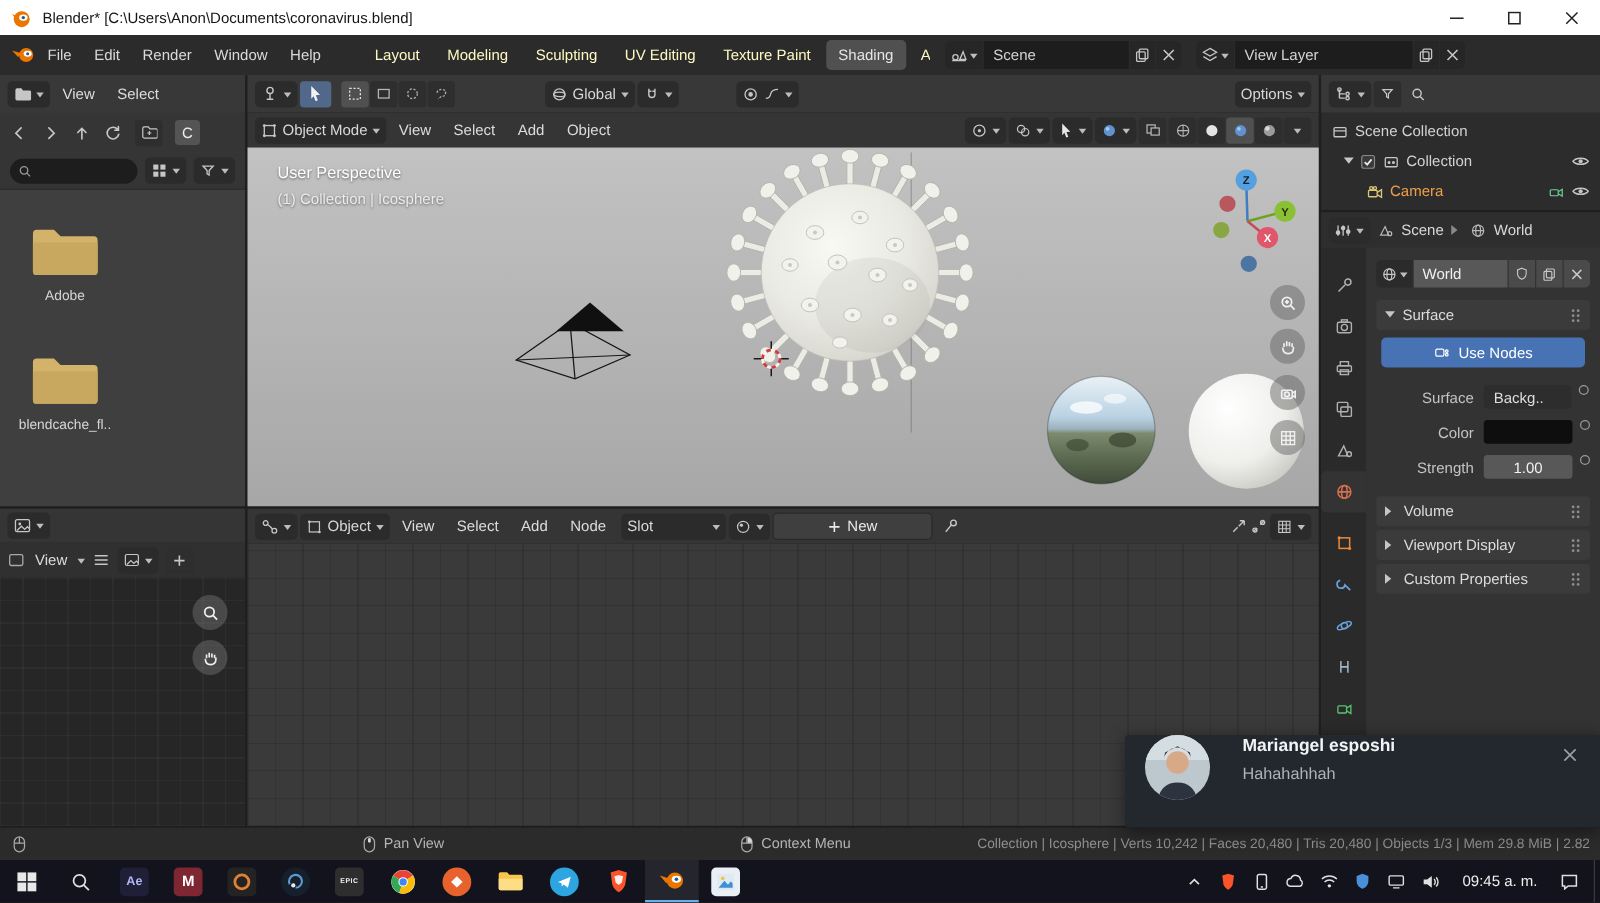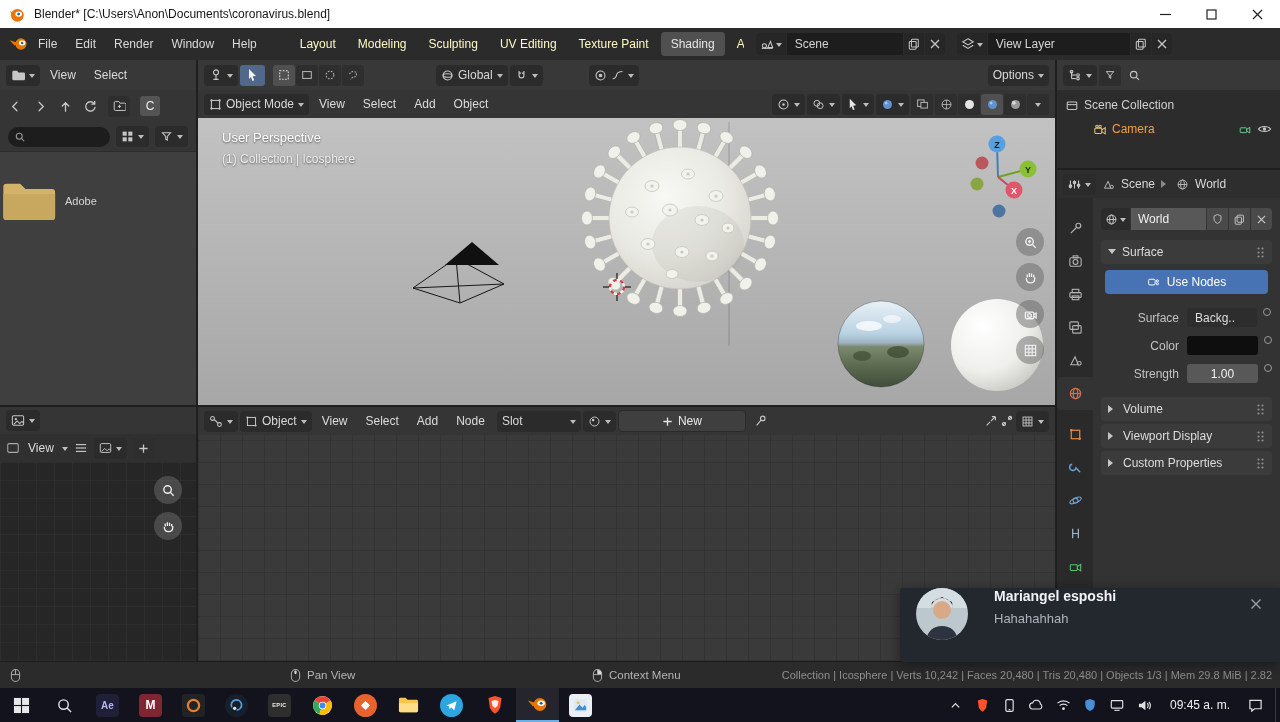--- a/index.html
+++ b/index.html
@@ -36,21 +36,21 @@
 .tri-d{width:0;height:0;border:4px solid transparent;border-top:5px solid #c6c6c6;margin-top:3px}
 .sq{width:22px;height:21px;display:flex;align-items:center;justify-content:center;background:#2e2e2e;border-radius:3px}
 .sq.on{background:#505050}
 .spacer{flex:1}
 
 .fb{height:345px;background:#3f3f3f;display:flex;flex-direction:column;flex:none}
 .fb-nav{height:32px;background:#353535;display:flex;align-items:center;padding:0 8px;gap:10px;flex:none}
 .fb-search{height:30px;background:#353535;display:flex;align-items:center;padding:0 8px;gap:6px;flex:none;border-bottom:1px solid #2c2c2c}
 .searchpill{display:flex;align-items:center;background:#1d1d1d;border-radius:10px;height:20px;width:104px;padding:0 6px;gap:4px}
 .fb-body{flex:1;padding-top:26px;display:flex;flex-direction:column;align-items:flex-start;gap:38px}
-.folder{width:104px;display:flex;flex-direction:row;align-items:center;gap:7px}
+.folder{width:104px;display:flex;flex-direction:column;align-items:center;gap:7px}
 .folder .lbl{font-size:11px;color:#d6d6d6;max-width:100px;overflow:hidden;white-space:nowrap}
 
 .imged{flex:1;background:#282828;display:flex;flex-direction:column}
 .imged .hdrA{height:27px;background:#353535;display:flex;align-items:center;padding:0 6px;flex:none}
 .imged .hdrB{height:28px;background:#303030;display:flex;align-items:center;padding:0 6px;gap:6px;flex:none}
 .imged-body{flex:1;position:relative;background:#262626;background-image:repeating-linear-gradient(0deg,rgba(255,255,255,.03) 0 1px,transparent 1px 18px),repeating-linear-gradient(90deg,rgba(255,255,255,.03) 0 1px,transparent 1px 18px)}
 .circbtn{position:absolute;width:28px;height:28px;border-radius:50%;background:rgba(118,118,118,.45);display:flex;align-items:center;justify-content:center}
 
 .vp{height:345px;display:flex;flex-direction:column;flex:none}
 .vp-scene{height:287px;position:relative;background:linear-gradient(180deg,#c2c2c2 0%,#b6b6b6 45%,#a7a7a7 100%);overflow:hidden}
@@ -275,20 +275,27 @@
           <span class="chev"></span>
         </div>
       </div>
       <div class="fb-body">
         <div class="folder">
           <svg width="58" height="46" viewBox="0 0 64 52">
               <path d="M3 10 q0-3.5 3.5-3.5 H22 l6 6 h30 q3.5 0 3.5 3.5 V44 q0 3.5-3.5 3.5 h-51.5 Q3 47.5 3 44 Z" fill="#d3b269"></path>
               <path d="M3 18 h58.5 V44 q0 3.5-3.5 3.5 h-51.5 Q3 47.5 3 44 Z" fill="#c8a75f"></path>
             </svg>
           <span class="lbl">Adobe</span>
+        </div>
+        <div class="folder">
+          <svg width="58" height="46" viewBox="0 0 64 52">
+              <path d="M3 10 q0-3.5 3.5-3.5 H22 l6 6 h30 q3.5 0 3.5 3.5 V44 q0 3.5-3.5 3.5 h-51.5 Q3 47.5 3 44 Z" fill="#d3b269"></path>
+              <path d="M3 18 h58.5 V44 q0 3.5-3.5 3.5 h-51.5 Q3 47.5 3 44 Z" fill="#c8a75f"></path>
+            </svg>
+          <span class="lbl">blendcache_fl..</span>
         </div>
       </div>
     </div>
 
     <div class="imged">
       <div class="hdrA">
         <div class="pill">
           <svg width="14" height="13" viewBox="0 0 16 15">
               <rect x="1.5" y="2" width="13" height="11" rx="1.5" fill="none" stroke="#c6c6c6" stroke-width="1.2"></rect>
               <circle cx="5.5" cy="6" r="1.3" fill="#c6c6c6"></circle>
@@ -780,20 +787,40 @@
       <div class="outl-rows">
         <div class="orow">
           <svg width="14" height="13" viewBox="0 0 16 15">
               <g stroke="#c6c6c6" fill="none" stroke-width="1.2">
                 <rect x="2.5" y="3.5" width="11" height="8.5" rx="1"></rect>
                 <path d="M2.5 6.5 h11"></path>
               </g>
             </svg>
           <span>Scene Collection</span>
         </div>
+        <div class="orow" style="padding-left:14px">
+          <span class="tri-d"></span>
+          <svg width="13" height="13" viewBox="0 0 14 14">
+              <rect x="1.5" y="1.5" width="11" height="11" rx="2" fill="#3a3a3a" stroke="#8a8a8a" stroke-width="1"></rect>
+              <path d="M4 7.2 L6.2 9.4 L10 4.8" stroke="#e8e8e8" fill="none" stroke-width="1.5"></path>
+            </svg>
+          <svg width="14" height="13" viewBox="0 0 16 15">
+              <g stroke="#c6c6c6" fill="none" stroke-width="1.2">
+                <rect x="2.5" y="3.5" width="11" height="8.5" rx="1"></rect>
+                <circle cx="6" cy="8" r="0.8" fill="#c6c6c6"></circle>
+                <circle cx="10" cy="8" r="0.8" fill="#c6c6c6"></circle>
+              </g>
+            </svg>
+          <span>Collection</span>
+          <div class="spacer"></div>
+          <svg width="15" height="12" viewBox="0 0 16 12">
+              <path d="M1.5 6 C4 2.5 12 2.5 14.5 6 C12 9.5 4 9.5 1.5 6 Z" fill="none" stroke="#c6c6c6" stroke-width="1.2"></path>
+              <circle cx="8" cy="6" r="1.8" fill="#c6c6c6"></circle>
+            </svg>
+        </div>
         <div class="orow" style="padding-left:32px">
           <svg width="14" height="13" viewBox="0 0 16 15">
               <g stroke="#d8c878" fill="none" stroke-width="1.2">
                 <rect x="2" y="6" width="8" height="6" rx="1"></rect>
                 <path d="M10 8 L14 5.5 v7 L10 10"></path>
                 <circle cx="4.5" cy="4" r="1.4"></circle>
                 <circle cx="8" cy="4" r="1.4"></circle>
               </g>
             </svg>
           <span style="color:#f0a04b">Camera</span>

